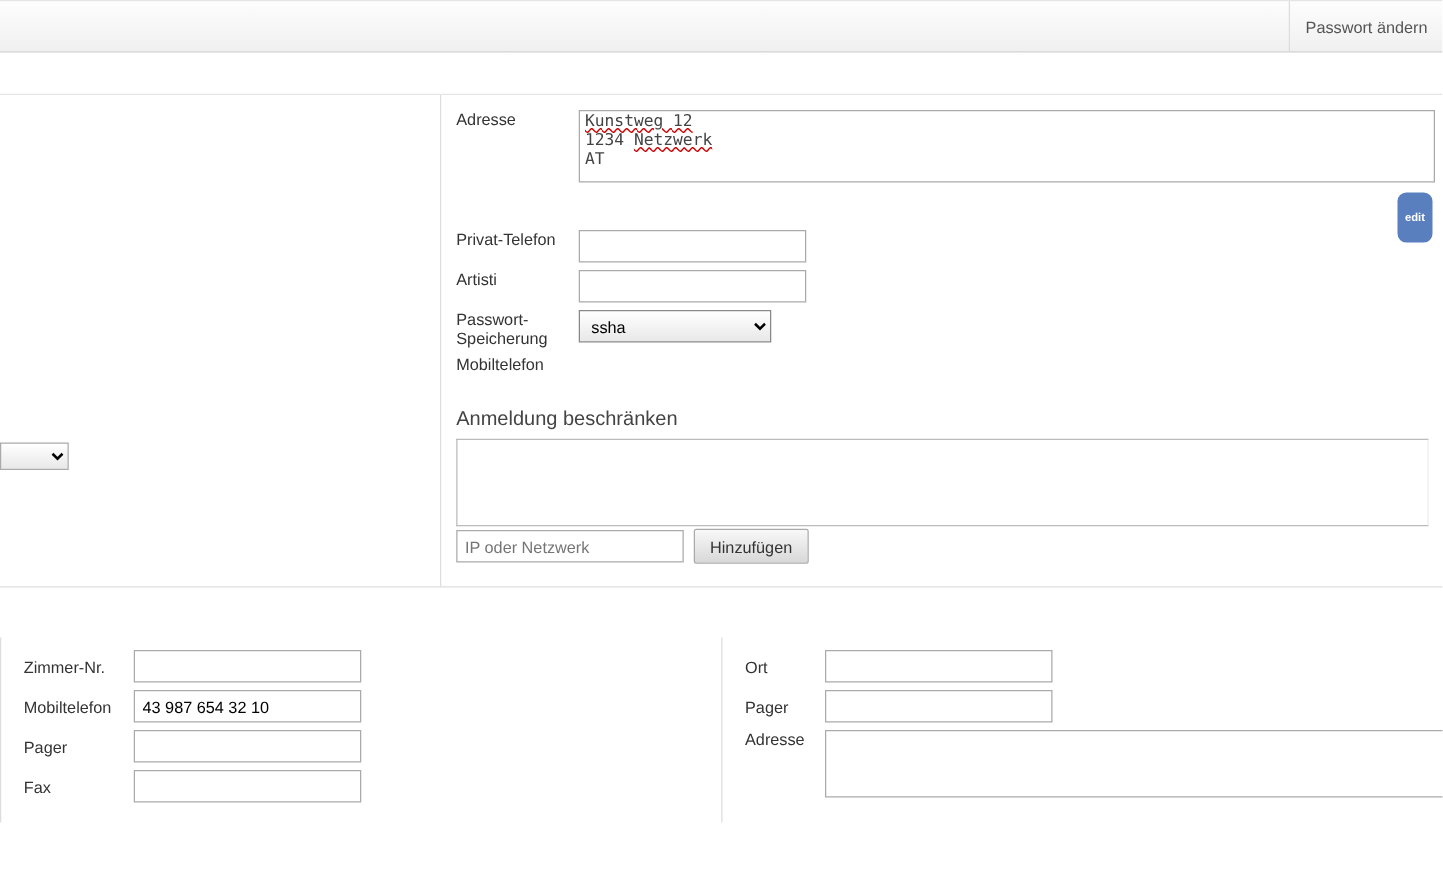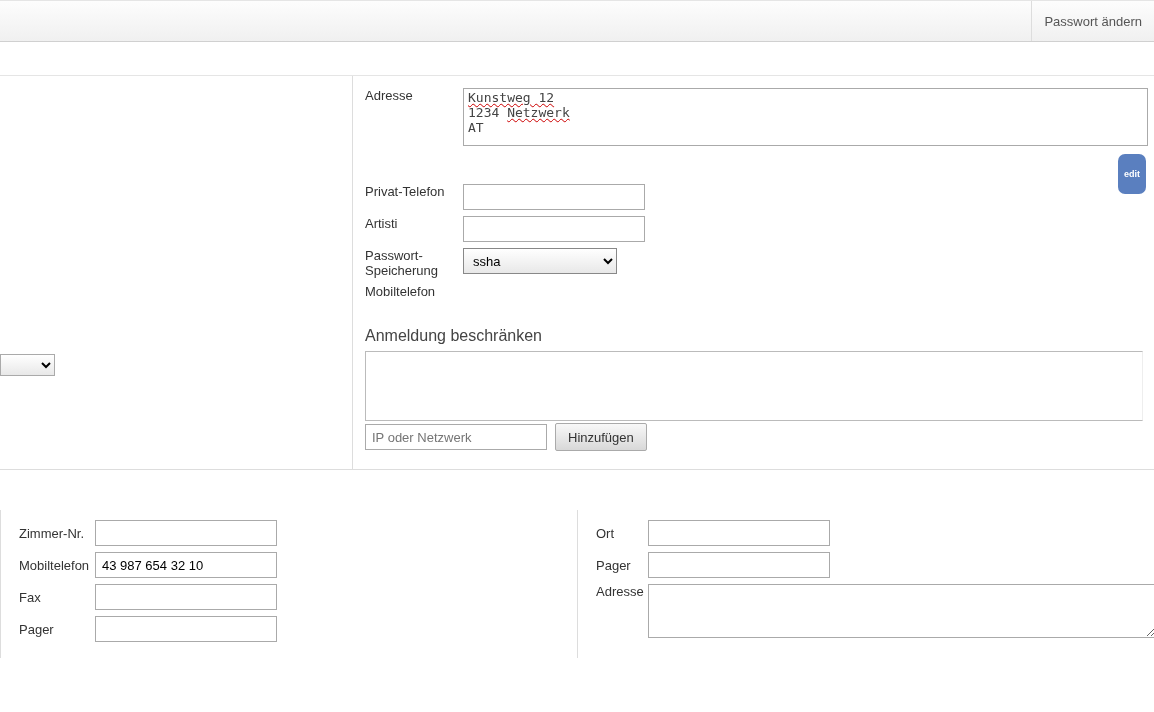--- a/index.html
+++ b/index.html
@@ -176,20 +176,21 @@
       display: flex;
     }
     .bl-pad { padding: 10px 0 10px 18px; }
     .lbl-col { width: 76px; flex-shrink: 0; }
     .lbl-col2 { width: 52px; flex-shrink: 0; }
     .bottom-row {
       display: flex;
       align-items: center;
       margin-bottom: 6px;
       font-size: 13px;
+      gap: 12px;
     }
     .bottom-row.top { align-items: flex-start; }
     .addr-textarea2 {
       width: 508px;
       height: 54px;
       border: 1px solid #aaa;
       resize: both;
       font-size: 13px;
       padding: 2px 4px;
     }
@@ -259,25 +260,25 @@
     <div class="bl-pad" style="flex:1;">
       <div class="bottom-row">
         <div class="lbl-col">Zimmer-Nr.</div>
         <input type="text" class="input-180" value="" style="">
       </div>
       <div class="bottom-row">
         <div class="lbl-col">Mobiltelefon</div>
         <input type="text" class="input-180" value="43 987 654 32 10" style="">
       </div>
       <div class="bottom-row">
+        <div class="lbl-col">Pager</div>
+        <input type="text" class="input-180" value="" style="">
+      </div>
+      <div class="bottom-row">
         <div class="lbl-col">Fax</div>
-        <input type="text" class="input-180" value="" style="">
-      </div>
-      <div class="bottom-row">
-        <div class="lbl-col">Pager</div>
         <input type="text" class="input-180" value="" style="">
       </div>
     </div>
   </div>
 
   <div class="bottom-right">
     <div class="bl-pad" style="flex:1;">
       <div class="bottom-row">
         <div class="lbl-col2">Ort</div>
         <input type="text" class="input-180" value="" style="">

